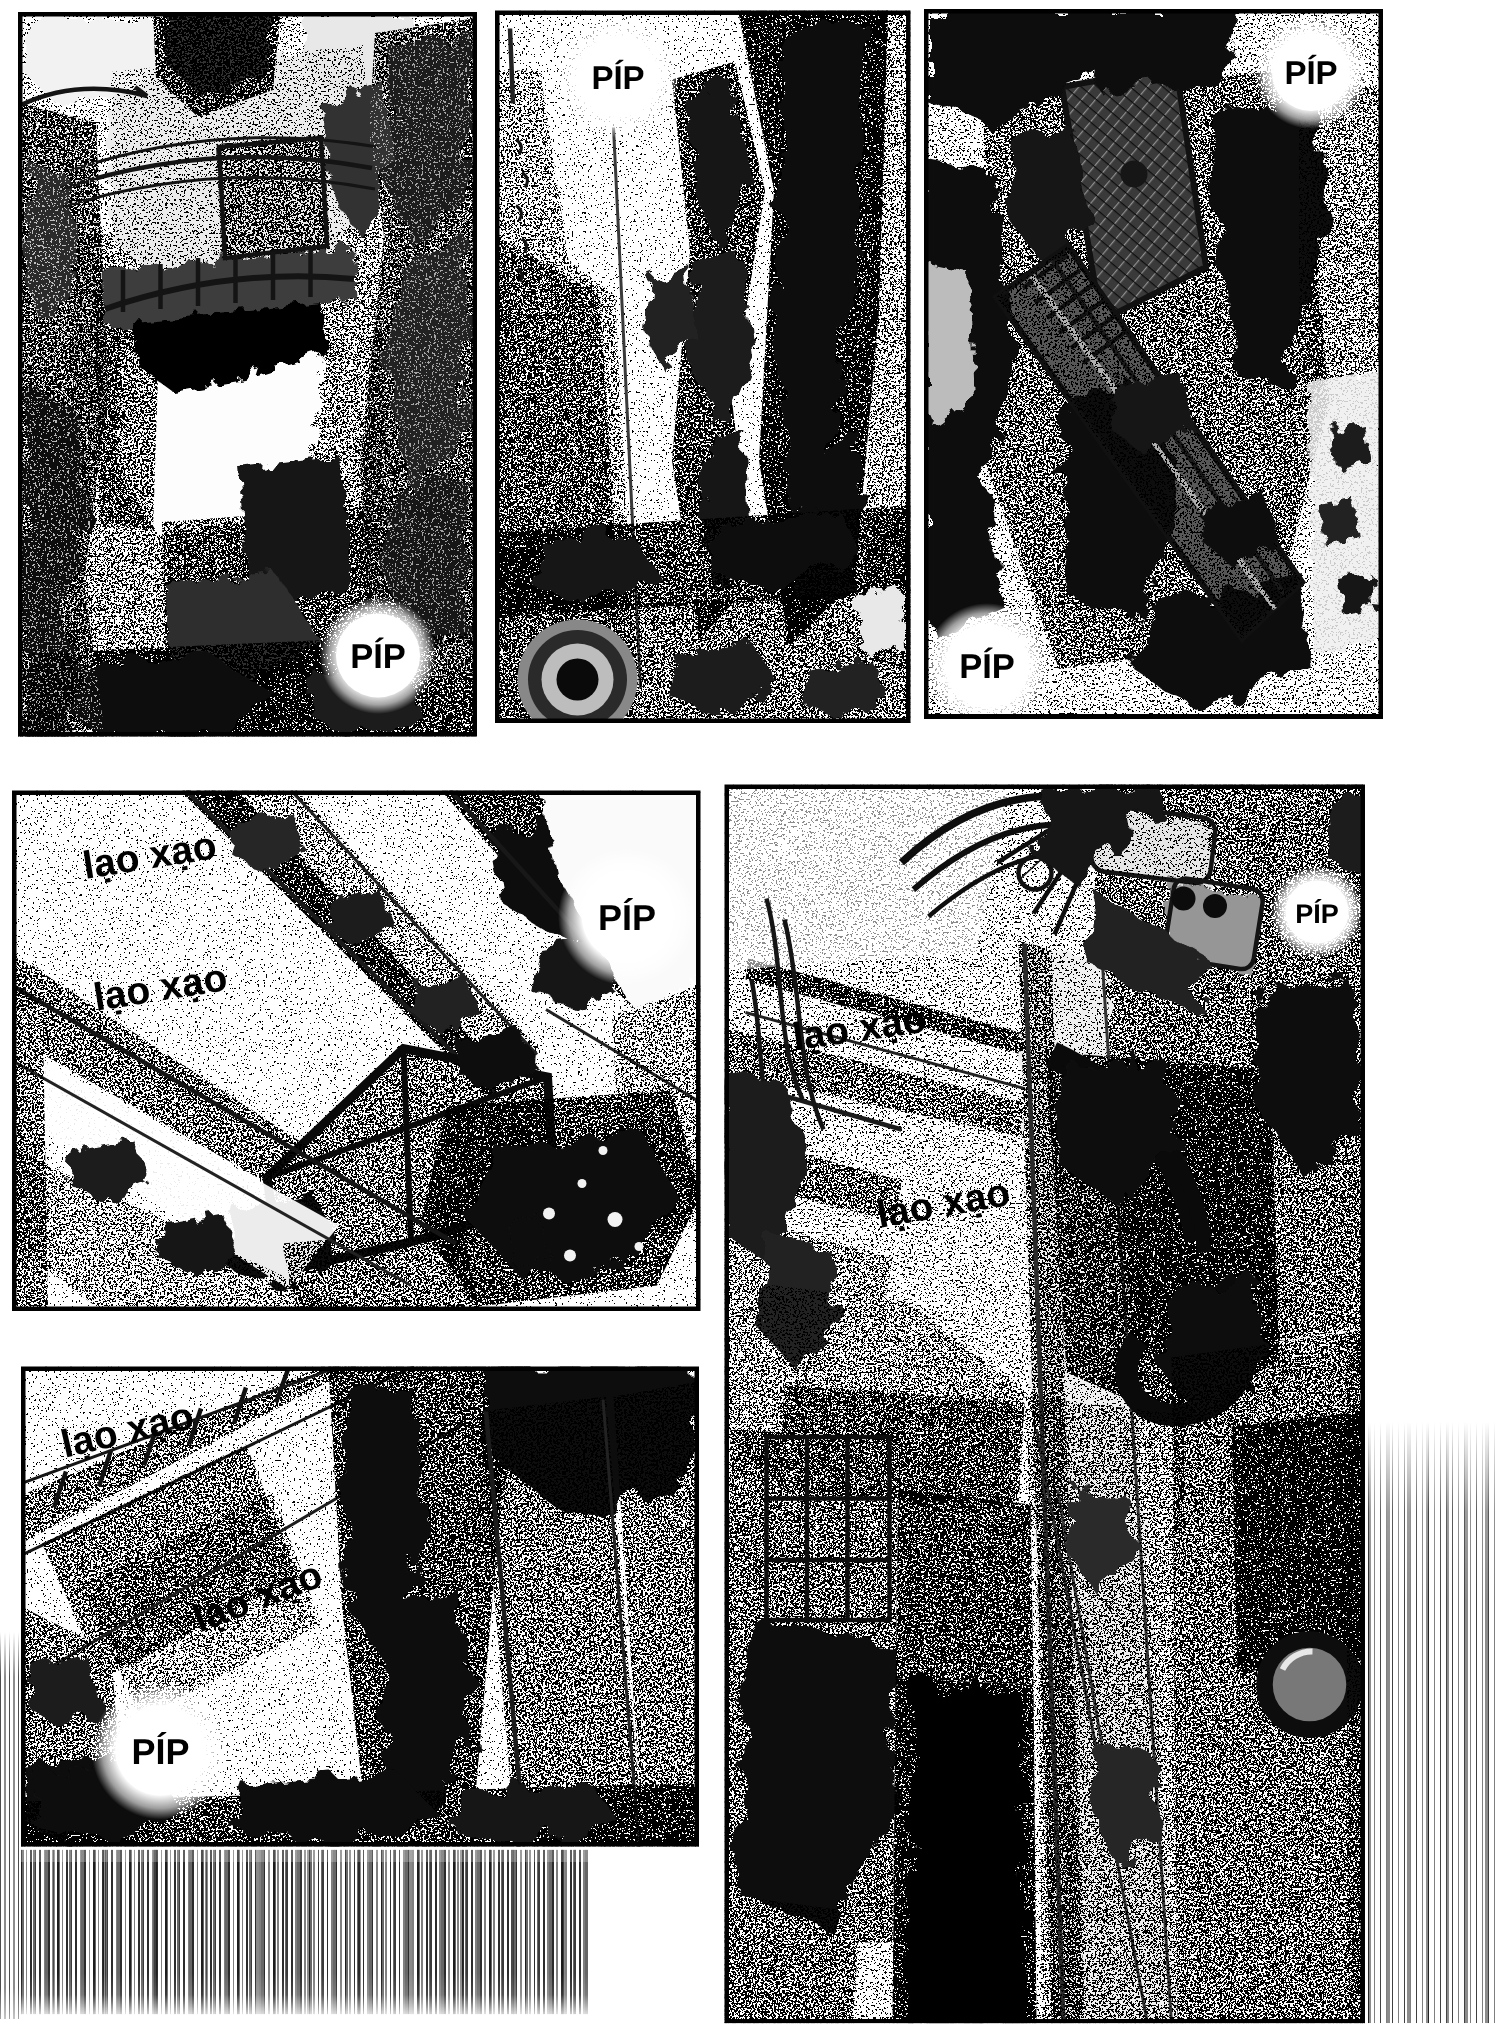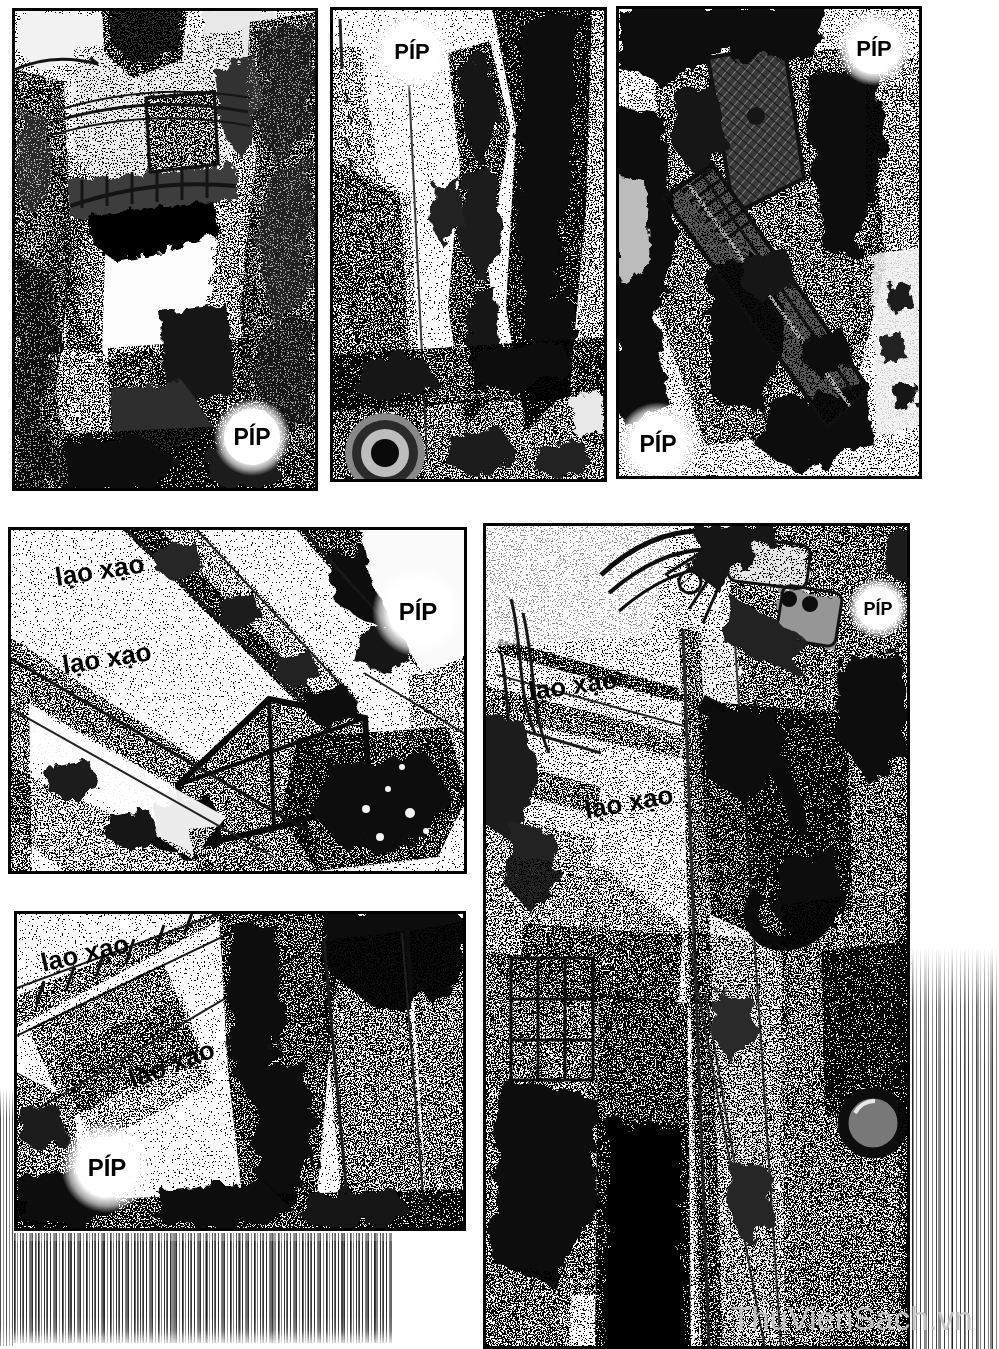--- a/index.html
+++ b/index.html
@@ -715,14 +715,13 @@
 <div style="position:absolute;left:0px;top:1088px;width:13px;height:258px;
   background:repeating-linear-gradient(90deg, rgba(0,0,0,0.7) 0 1px, transparent 1px 3px, rgba(0,0,0,0.45) 3px 4px, transparent 4px 6px);
   -webkit-mask-image:linear-gradient(180deg, transparent, #000 30px, #000 92%, rgba(0,0,0,0.5));"></div>
 
 <div style="position:absolute;left:912px;top:948px;width:87px;height:401px;
   background:
    repeating-linear-gradient(90deg, rgba(0,0,0,0.75) 0 1px, transparent 1px 4px, rgba(0,0,0,0.5) 4px 5px, transparent 5px 8px),
    repeating-linear-gradient(90deg, rgba(0,0,0,0.45) 0 2px, transparent 2px 13px);
   -webkit-mask-image:linear-gradient(180deg, transparent, rgba(0,0,0,0.85) 60px, #000 120px);"></div>
 
-<div style="position:absolute;left:731px;top:1300px;font-size:33px;color:rgba(196,196,196,0.95);letter-spacing:0px;z-index:9">ThuVienSach.vn</div>
 </div>
 
 </body></html>

